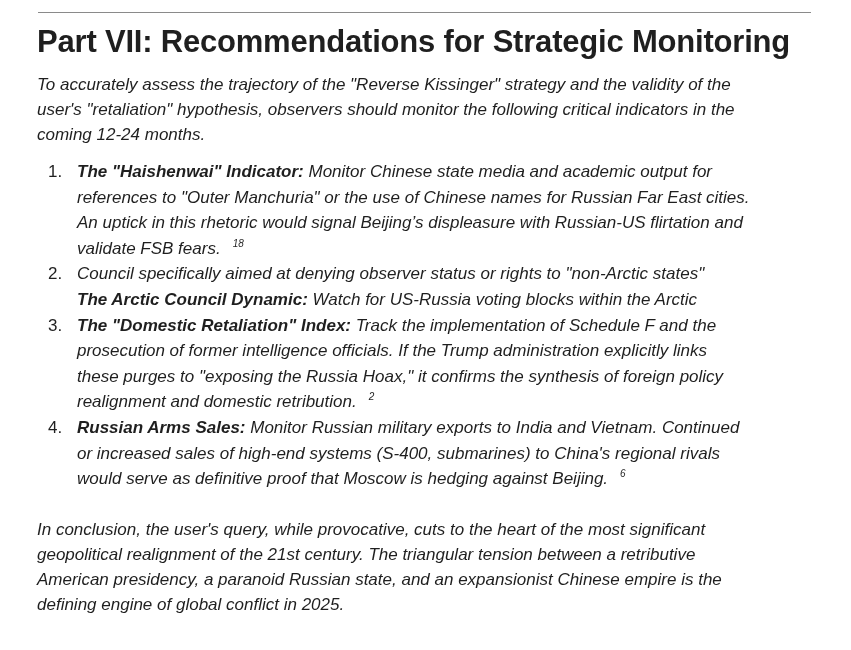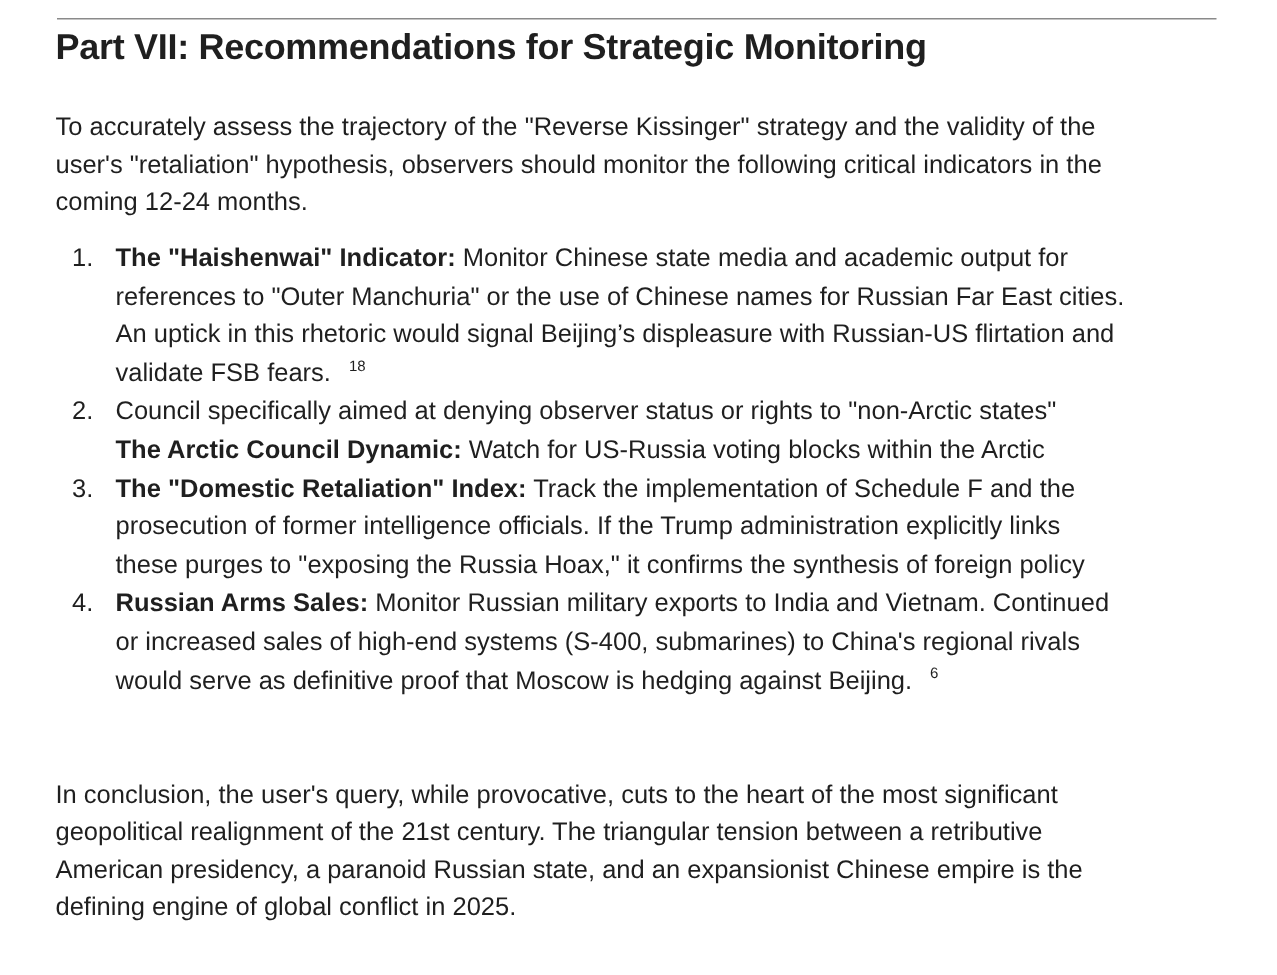--- a/index.html
+++ b/index.html
@@ -19,23 +19,23 @@
     position: absolute;
     left: 38px;
     top: 12px;
     width: 773px;
     height: 1px;
     background: #8a8a8a;
   }
   .heading {
     position: absolute;
     left: 37px;
-    top: 12px;
+    top: 22px;
     margin: 0;
-    font-size: 24px;
+    font-size: 31px;
     font-weight: bold;
     letter-spacing: -0.2px;
     line-height: 40px;
     color: #1f1f1f;
     white-space: nowrap;
   }
   .intro {
     position: absolute;
     left: 37px;
     top: 72px;
@@ -77,21 +77,21 @@
   }
   .conclusion {
     position: absolute;
     left: 37px;
     top: 517px;
     width: 780px;
     margin: 0;
     font-size: 17px;
     line-height: 25px;
   }
-  .line { display: block; white-space: nowrap; }
+  .line { display: block; white-space: nowrap; font-style: italic; }
 </style>
 </head>
 <body>
 
 <div class="divider"></div>
 
 <h2 class="heading">Part VII: Recommendations for Strategic Monitoring</h2>
 
 <p class="intro">
   <span class="line">To accurately assess the trajectory of the "Reverse Kissinger" strategy and the validity of the</span>
@@ -110,20 +110,21 @@
   <li class="list-item">
     <span class="list-marker">2.</span>
     <span class="line">Council specifically aimed at denying observer status or rights to "non-Arctic states"</span>
     <span class="line"><span class="item-title">The Arctic Council Dynamic:</span><span> Watch for US-Russia voting blocks within the Arctic</span></span>
   </li>
   <li class="list-item">
     <span class="list-marker">3.</span>
     <span class="line"><span class="item-title">The "Domestic Retaliation" Index:</span><span> Track the implementation of Schedule F and the</span></span>
     <span class="line">prosecution of former intelligence officials. If the Trump administration explicitly links</span>
     <span class="line">these purges to "exposing the Russia Hoax," it confirms the synthesis of foreign policy</span>
+    <span class="line"><span>realignment and domestic retribution.</span><sup>2</sup></span>
   </li>
   <li class="list-item">
     <span class="list-marker">4.</span>
     <span class="line"><span class="item-title">Russian Arms Sales:</span><span> Monitor Russian military exports to India and Vietnam. Continued</span></span>
     <span class="line">or increased sales of high-end systems (S-400, submarines) to China's regional rivals</span>
     <span class="line"><span>would serve as definitive proof that Moscow is hedging against Beijing.</span><sup>6</sup></span>
   </li>
 </ol>
 
 <p class="conclusion">

